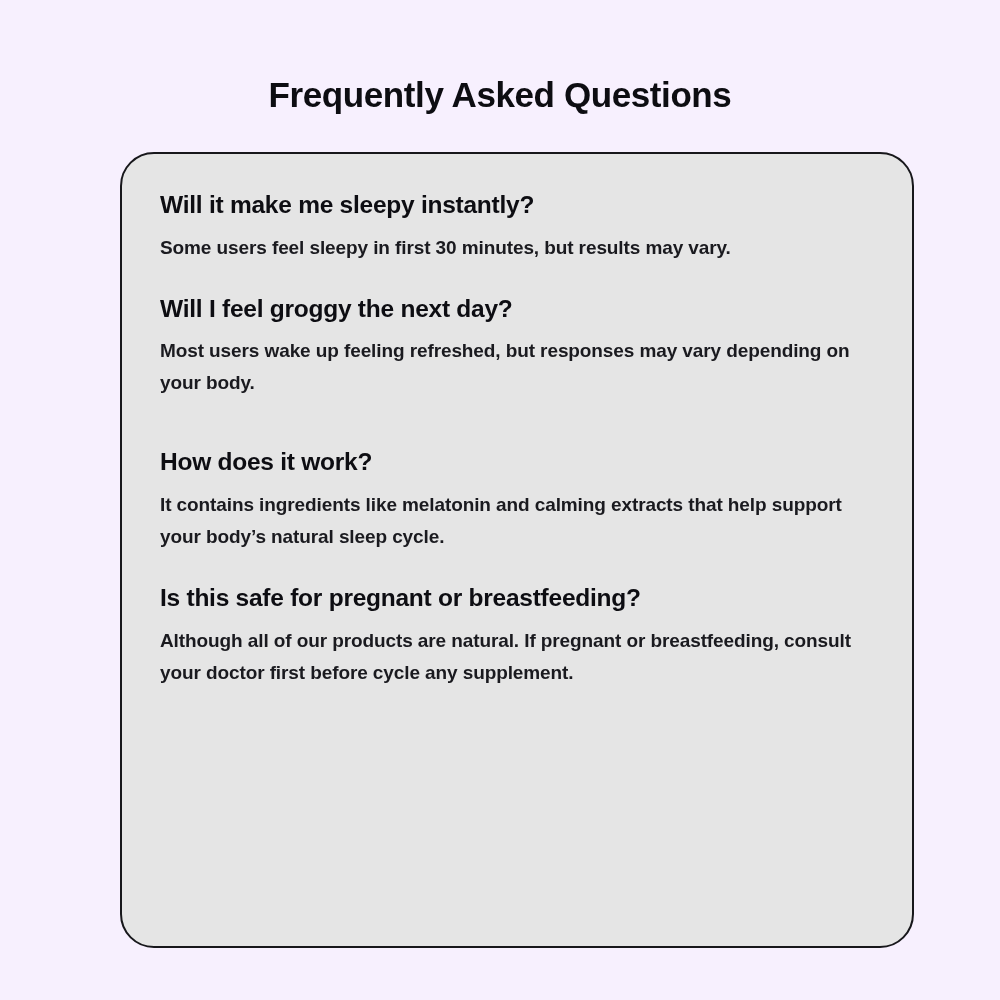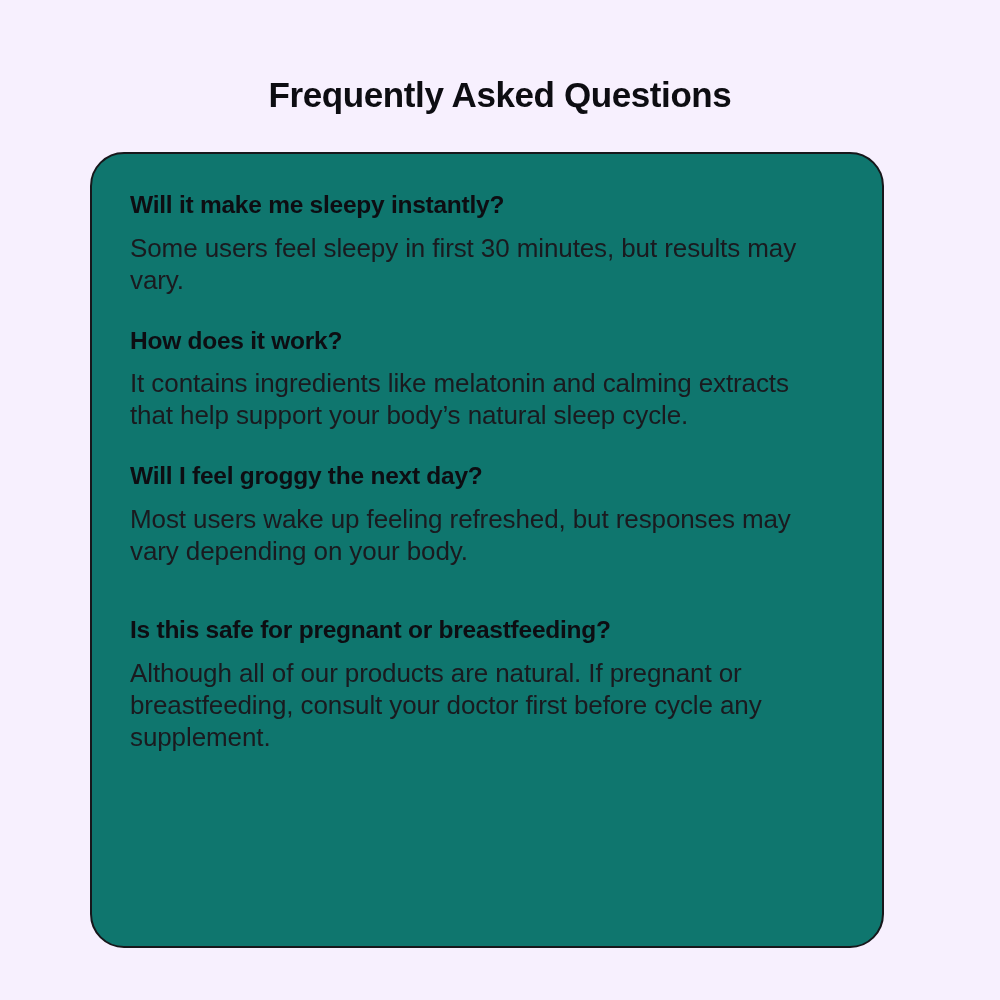--- a/index.html
+++ b/index.html
@@ -29,26 +29,26 @@
     text-align: center;
     font-size: 35px;
     font-weight: bold;
     letter-spacing: -0.4px;
     color: #0D0D12;
     line-height: 1.15;
   }
 
   .faq-card {
     position: absolute;
-    left: 90px;
+    left: 120px;
     top: 152px;
     width: 794px;
     height: 796px;
     box-sizing: border-box;
-    background: #0f766e;
+    background: #e5e5e5;
     border: 2px solid #17171B;
     border-radius: 34px;
     padding: 36px 40px 17px 38px;
   }
 
   .faq-list {
     display: block;
   }
 
   .faq-item {
@@ -64,22 +64,22 @@
   .faq-question {
     font-size: 24.5px;
     font-weight: bold;
     color: #0D0D12;
     letter-spacing: -0.25px;
     line-height: 1.25;
     margin: 0 0 11px 0;
   }
 
   .faq-answer {
-    font-size: 26px;
-    font-weight: normal;
+    font-size: 19px;
+    font-weight: bold;
     color: #1A1A1F;
     letter-spacing: -0.1px;
     line-height: 32px;
     margin: 0;
     max-width: 706px;
   }
 </style>
 </head>
 <body>
 
@@ -88,28 +88,28 @@
   <h1 class="page-title">Frequently Asked Questions</h1>
 
   <section class="faq-card">
     <div class="faq-list">
 
       <div class="faq-item">
         <div class="faq-question">Will it make me sleepy instantly?</div>
         <div class="faq-answer">Some users feel sleepy in first 30 minutes, but results may vary.</div>
       </div>
 
+      <div class="faq-item gap-wide">
+        <div class="faq-question">Will I feel groggy the next day?</div>
+        <div class="faq-answer">Most users wake up feeling refreshed, but responses may vary depending on your body.</div>
+      </div>
+
       <div class="faq-item">
         <div class="faq-question">How does it work?</div>
         <div class="faq-answer">It contains ingredients like melatonin and calming extracts that help support your body’s natural sleep cycle.</div>
-      </div>
-
-      <div class="faq-item gap-wide">
-        <div class="faq-question">Will I feel groggy the next day?</div>
-        <div class="faq-answer">Most users wake up feeling refreshed, but responses may vary depending on your body.</div>
       </div>
 
 
       <div class="faq-item">
         <div class="faq-question">Is this safe for pregnant or breastfeeding?</div>
         <div class="faq-answer">Although all of our products are natural. If pregnant or breastfeeding, consult your doctor first before cycle any supplement.</div>
       </div>
 
     </div>
   </section>

